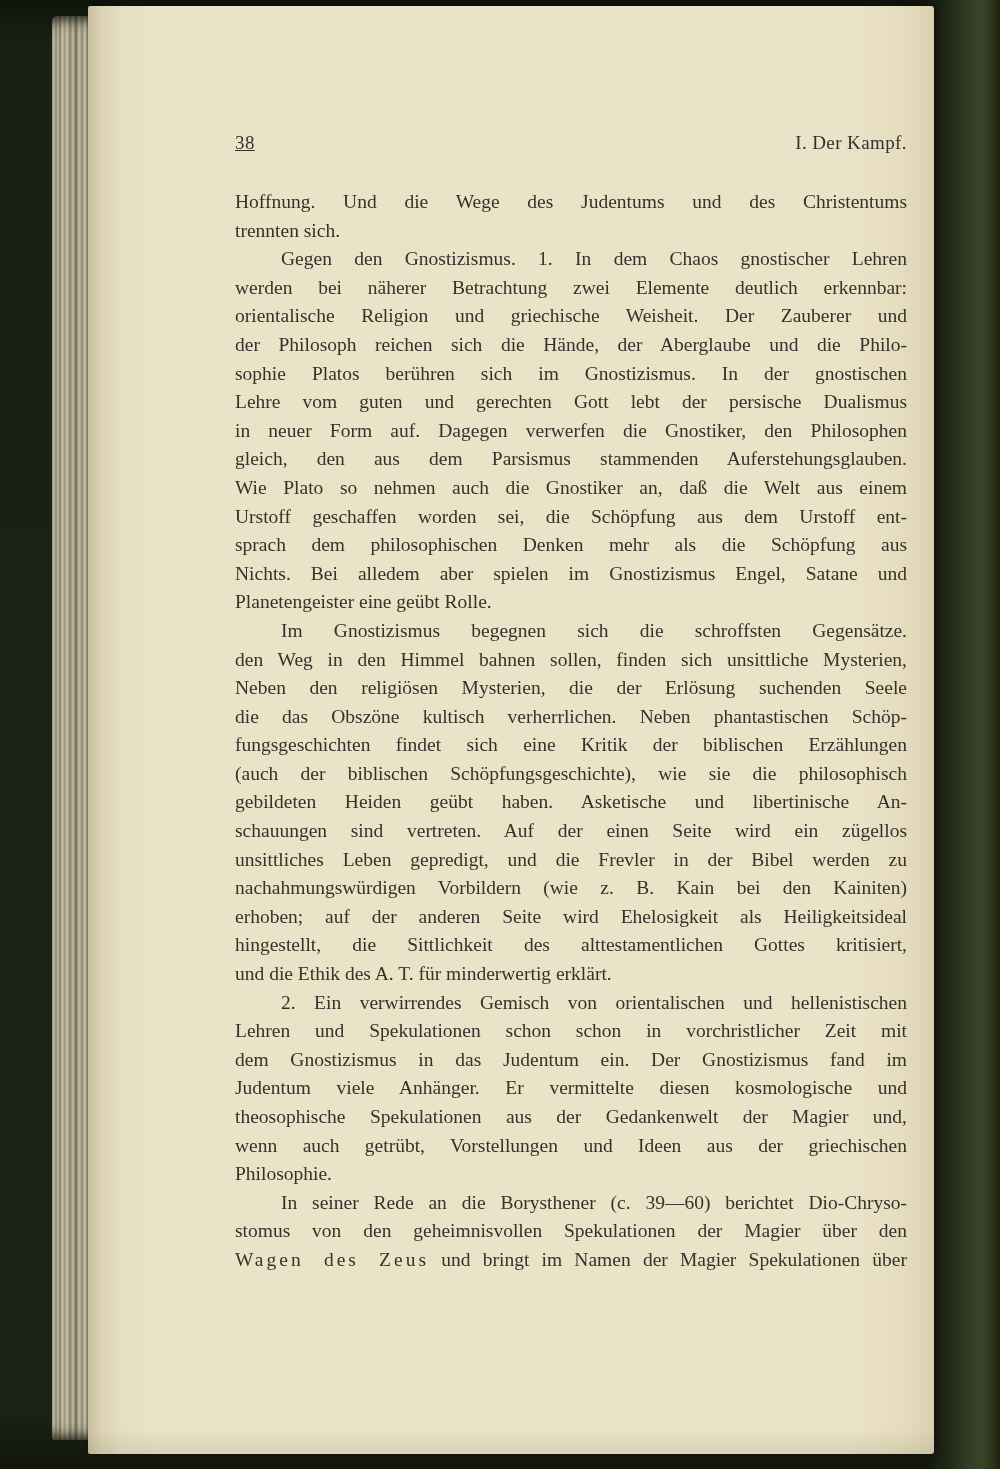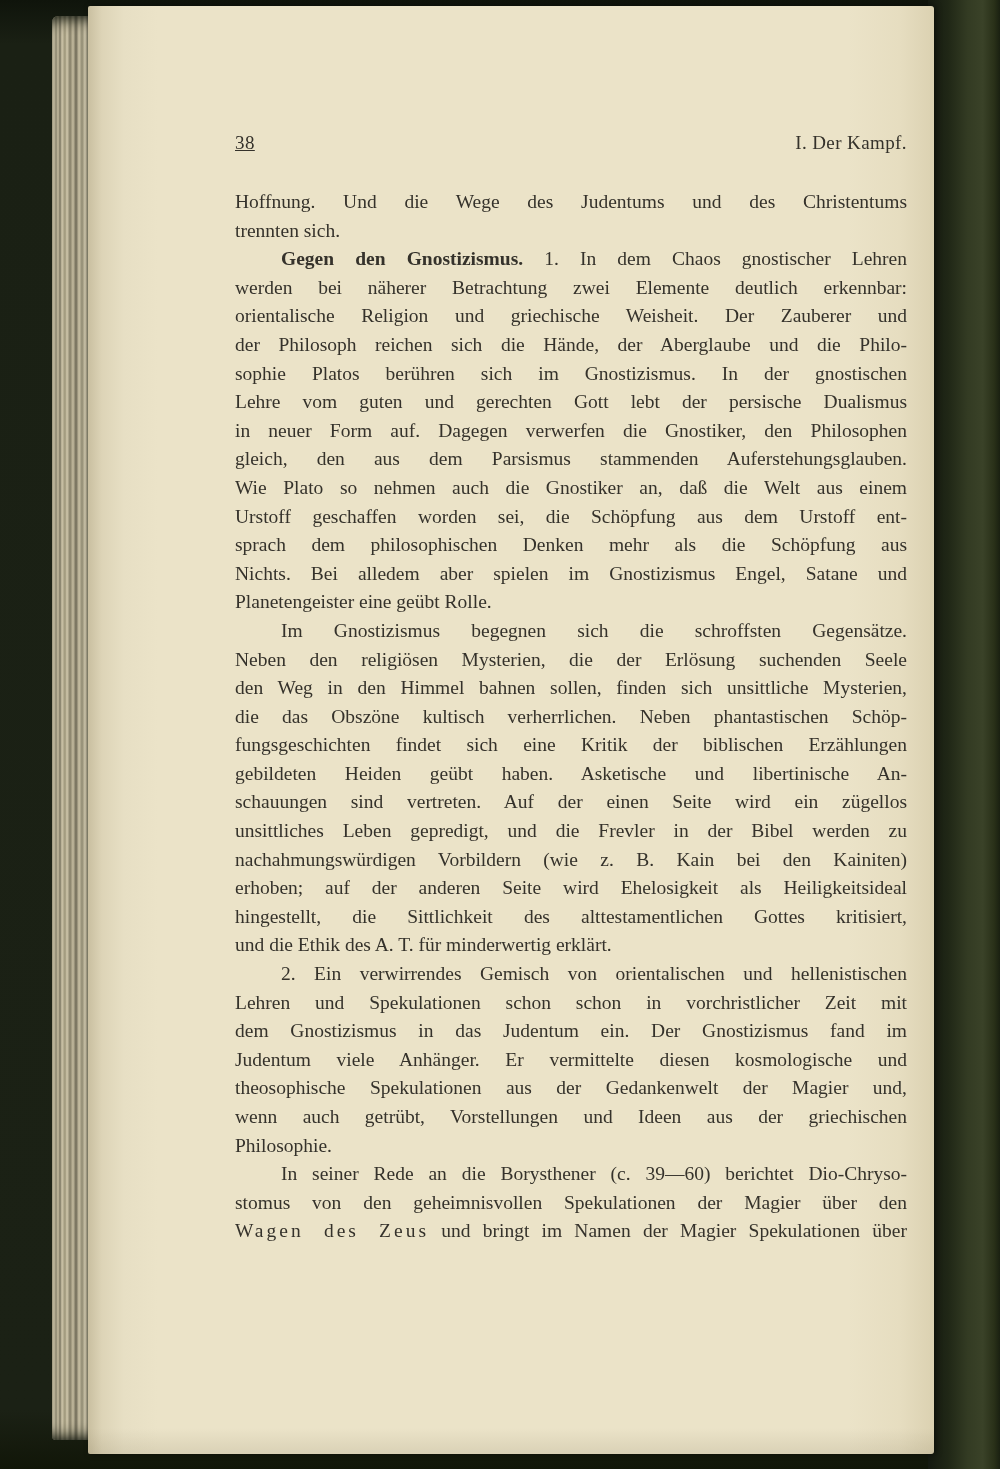--- a/index.html
+++ b/index.html
@@ -49,21 +49,21 @@
   }
   .page-num { position: absolute; left: 0; top: 0; text-decoration: underline; }
   .running-title { display: block; text-align: right; }
   .line {
     line-height: 28.6px;
     text-align: justify;
     text-align-last: justify;
   }
   .line.lastline { text-align-last: left; }
   .line.indent { text-indent: 46px; }
-  .bold { font-weight: bold; }
+  .bold { font-weight: normal; }
   .spaced { letter-spacing: 3px; word-spacing: 5px; }
 </style>
 </head>
 <body>
 
 <div class="right-zone"></div>
 <div class="edge-stack"></div>
 
 <div class="page">
   <div class="textblock">
@@ -86,24 +86,25 @@
           <div class="line"><span>in neuer Form auf. Dagegen verwerfen die Gnostiker, den Philosophen</span></div>
           <div class="line"><span>gleich, den aus dem Parsismus stammenden Auferstehungsglauben.</span></div>
           <div class="line"><span>Wie Plato so nehmen auch die Gnostiker an, daß die Welt aus einem</span></div>
           <div class="line"><span>Urstoff geschaffen worden sei, die Schöpfung aus dem Urstoff ent-</span></div>
           <div class="line"><span>sprach dem philosophischen Denken mehr als die Schöpfung aus</span></div>
           <div class="line"><span>Nichts. Bei alledem aber spielen im Gnostizismus Engel, Satane und</span></div>
           <div class="line lastline"><span>Planetengeister eine geübt Rolle.</span></div>
         </div>
         <div class="para">
           <div class="line indent"><span>Im Gnostizismus begegnen sich die schroffsten Gegensätze.</span></div>
+          <div class="line"><span>den Weg in den Himmel bahnen sollen, finden sich unsittliche Mysterien,</span></div>
           <div class="line"><span>Neben den religiösen Mysterien, die der Erlösung suchenden Seele</span></div>
-          <div class="line"><span>den Weg in den Himmel bahnen sollen, finden sich unsittliche Mysterien,</span></div>
           <div class="line"><span>die das Obszöne kultisch verherrlichen. Neben phantastischen Schöp-</span></div>
           <div class="line"><span>fungsgeschichten findet sich eine Kritik der biblischen Erzählungen</span></div>
+          <div class="line"><span>(auch der biblischen Schöpfungsgeschichte), wie sie die philosophisch</span></div>
           <div class="line"><span>gebildeten Heiden geübt haben. Asketische und libertinische An-</span></div>
           <div class="line"><span>schauungen sind vertreten. Auf der einen Seite wird ein zügellos</span></div>
           <div class="line"><span>unsittliches Leben gepredigt, und die Frevler in der Bibel werden zu</span></div>
           <div class="line"><span>nachahmungswürdigen Vorbildern (wie z. B. Kain bei den Kainiten)</span></div>
           <div class="line"><span>erhoben; auf der anderen Seite wird Ehelosigkeit als Heiligkeitsideal</span></div>
           <div class="line"><span>hingestellt, die Sittlichkeit des alttestamentlichen Gottes kritisiert,</span></div>
           <div class="line lastline"><span>und die Ethik des A. T. für minderwertig erklärt.</span></div>
         </div>
         <div class="para">
           <div class="line indent"><span>2. Ein verwirrendes Gemisch von orientalischen und hellenistischen</span></div>

